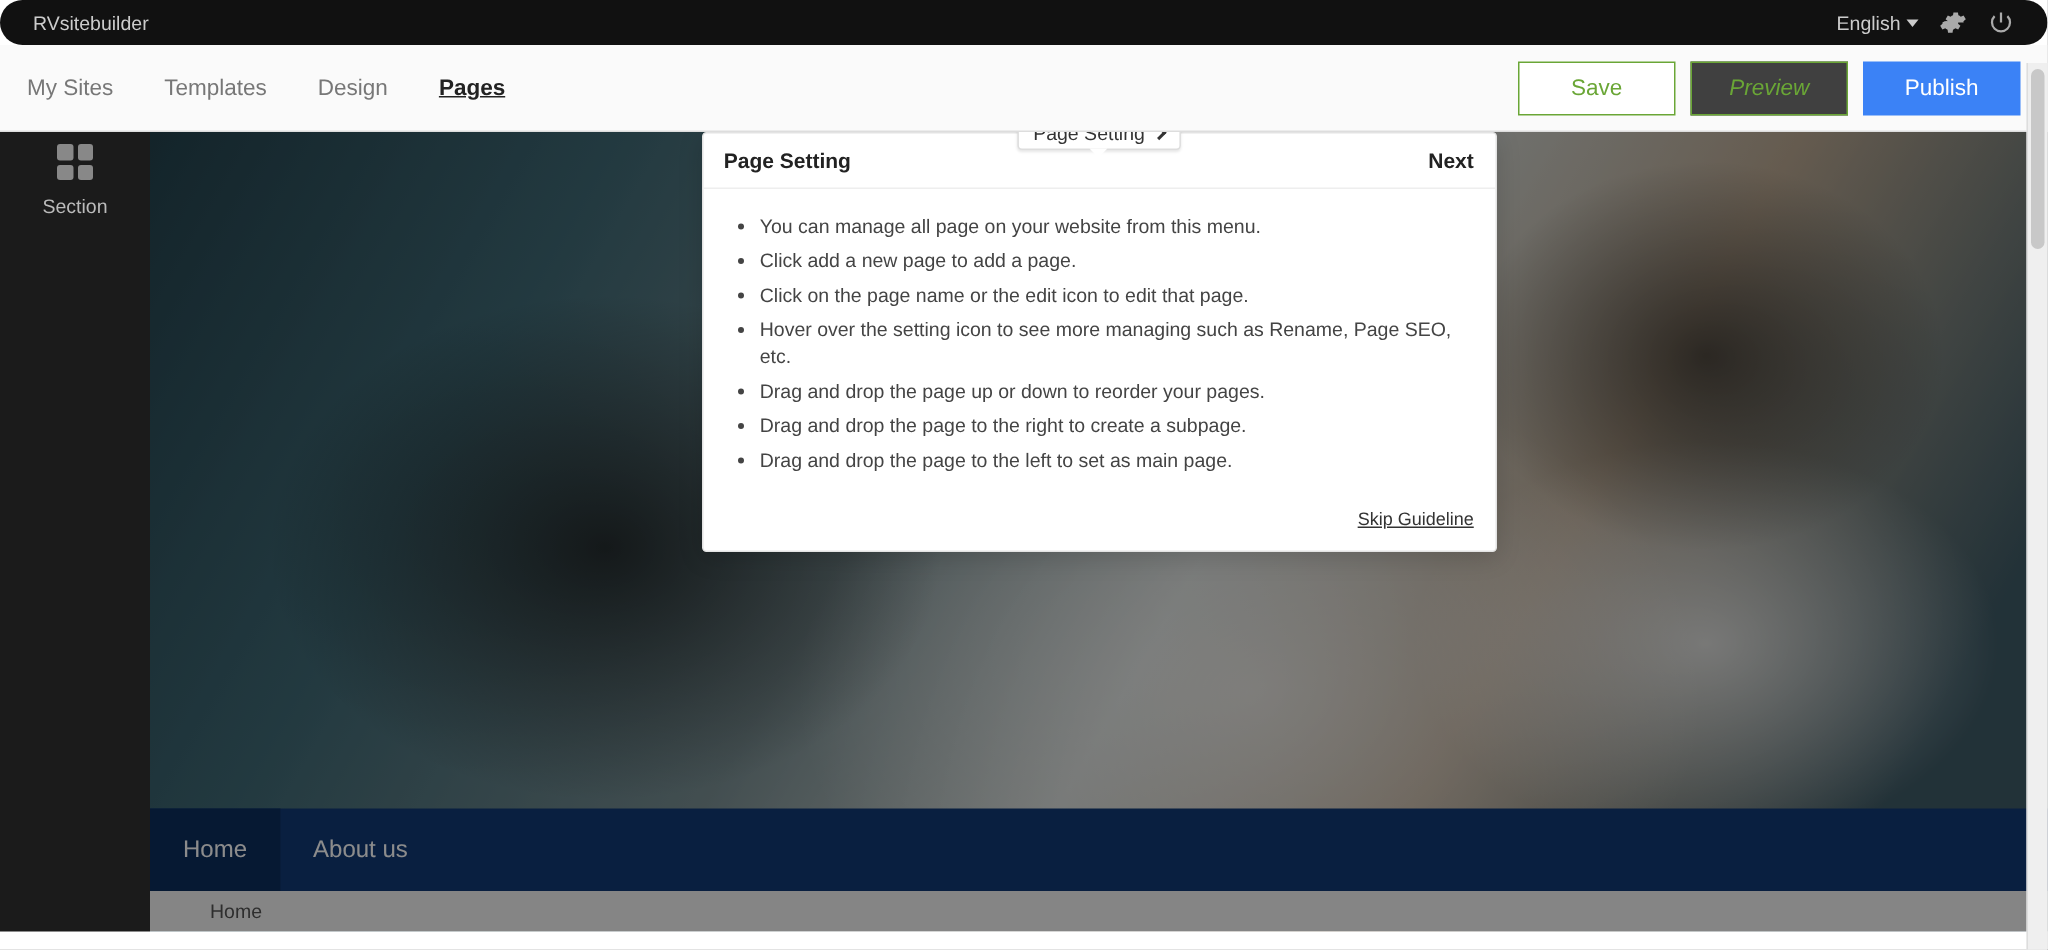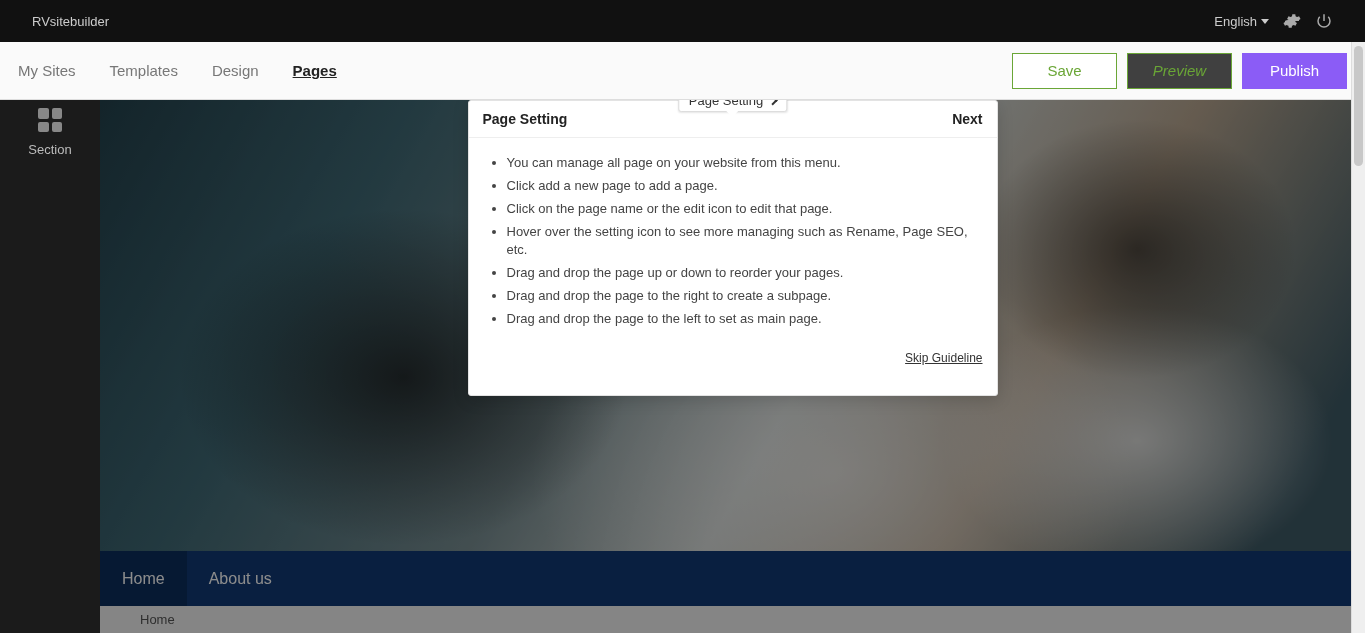--- a/index.html
+++ b/index.html
@@ -1,29 +1,29 @@
 <!DOCTYPE html>
 <html><head>
 <meta charset="utf-8">
 <style>
   * { box-sizing: border-box; margin: 0; padding: 0; }
   html, body { width: 1365px; height: 633px; overflow: hidden; font-family: Arial, Helvetica, sans-serif; background: #fff; }
-  .topbar { height: 42px; background: #111; color: #ccc; display: flex; align-items: center; justify-content: space-between; padding: 0 32px; font-size: 13px; }
+  .topbar { height: 30px; background: #111; color: #ccc; display: flex; align-items: center; justify-content: space-between; padding: 0 22px; font-size: 13px; border-radius: 19px; }
   .topbar-right { display: flex; align-items: center; gap: 14px; justify-content: flex-end; }
   .lang { display: flex; align-items: center; gap: 4px; cursor: pointer; }
   .gear-icon, .power-icon { width: 18px; height: 18px; display: inline-block; color: #aaa; cursor: pointer; }
   .subnav { height: 58px; background: #fafafa; border-bottom: 1px solid #ddd; display: flex; align-items: center; padding: 0 18px; position: relative; }
   .subnav-tabs { display: flex; gap: 34px; font-size: 15px; color: #777; }
   .subnav-tabs .tab { cursor: pointer; }
   .subnav-tabs .tab.active { color: #222; font-weight: bold; text-decoration: underline; }
   .subnav-actions { position: absolute; right: 18px; display: flex; gap: 10px; }
   .btn { height: 36px; min-width: 105px; display: flex; align-items: center; justify-content: center; font-size: 15px; cursor: pointer; border: 1px solid transparent; }
   .btn.save { border-color: #6aa636; color: #6aa636; background: #fff; }
   .btn.preview { border-color: #6aa636; color: #6aa636; background: #404040; font-style: italic; }
-  .btn.publish { background: #8b5cf6; color: #fff; }
+  .btn.publish { background: #3b82f6; color: #fff; }
   .workspace { position: relative; height: calc(633px - 42px - 58px); display: flex; }
   .sidebar { width: 100px; background: #1b1b1b; color: #bbb; display: flex; flex-direction: column; align-items: center; padding-top: 8px; gap: 10px; font-size: 13px; }
   .section-icon { width: 24px; height: 24px; display: grid; grid-template-columns: 1fr 1fr; grid-template-rows: 1fr 1fr; gap: 3px; }
   .section-icon span { background: #888; border-radius: 2px; }
   .canvas { flex: 1; position: relative; overflow: hidden; }
   .hero-bg { position: absolute; inset: 0; background:
     linear-gradient(120deg, #24424d 0%, #3f6975 20%, #7a8f93 40%, #cfd4d1 55%, #b9a791 70%, #3f5b66 90%);
   }
   .hero-bg::before{ content:""; position:absolute; inset:0; background:
     radial-gradient(320px 240px at 24% 52%, rgba(20,20,20,.75), rgba(20,20,20,0) 70%),
@@ -53,21 +53,21 @@
     position: absolute; top: 0px; left: 50%; transform: translateX(-50%);
     width: 530px; background: #fff; border: 1px solid #e3e3e3; border-radius: 3px; box-shadow: 0 4px 16px rgba(0,0,0,.15);
     z-index: 20;
   }
   .popover-head { display: flex; justify-content: space-between; align-items: center; padding: 10px 14px; border-bottom: 1px solid #eee; font-size: 14px; }
   .popover-head .title { font-weight: bold; color: #222; }
   .popover-head .next { font-weight: bold; color: #222; cursor: pointer; }
   .popover-body { padding: 12px 14px 10px 14px; font-size: 13px; color: #444; }
   .popover-body ul { list-style: disc; padding-left: 24px; }
   .popover-body li { margin: 4px 0; line-height: 1.45; }
-  .popover-foot { padding: 8px 14px 30px; text-align: right; font-size: 12px; }
+  .popover-foot { padding: 8px 14px 14px; text-align: right; font-size: 12px; }
   .popover-foot a { color: #333; text-decoration: underline; cursor: pointer; }
 
   .dim-overlay { position: absolute; inset: 0; background: rgba(0,0,0,.45); pointer-events: none; z-index: 5; }
   .scrollbar { position: absolute; right: 0; top: 0; width: 14px; height: calc(633px - 42px); background: #efefef; border-left: 1px solid #ddd; z-index: 50; }
   .scrollbar-thumb { position: absolute; left: 2px; right: 2px; top: 4px; height: 120px; background: #c8c8c8; border-radius: 6px; }
   .caret-down { width: 0; height: 0; border-left: 4px solid transparent; border-right: 4px solid transparent; border-top: 5px solid #ccc; display: inline-block; }
 </style>
 </head>
 <body>
 

